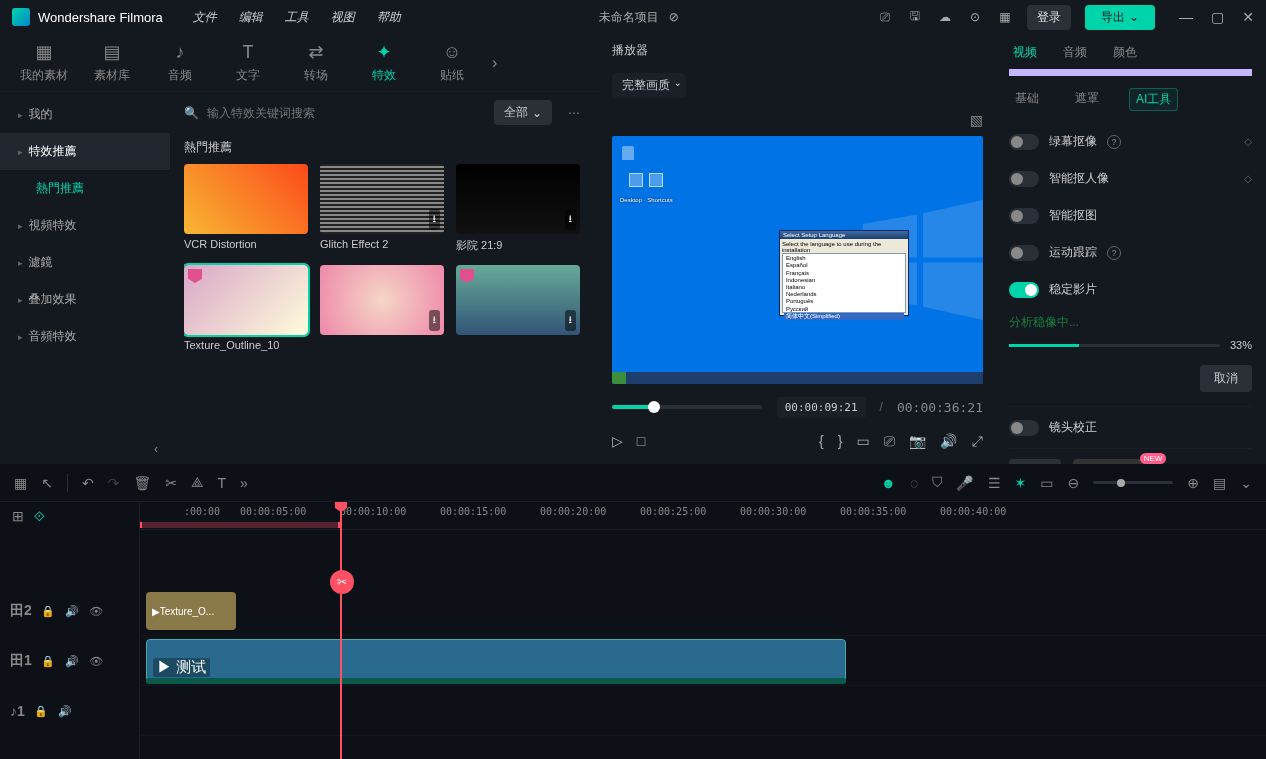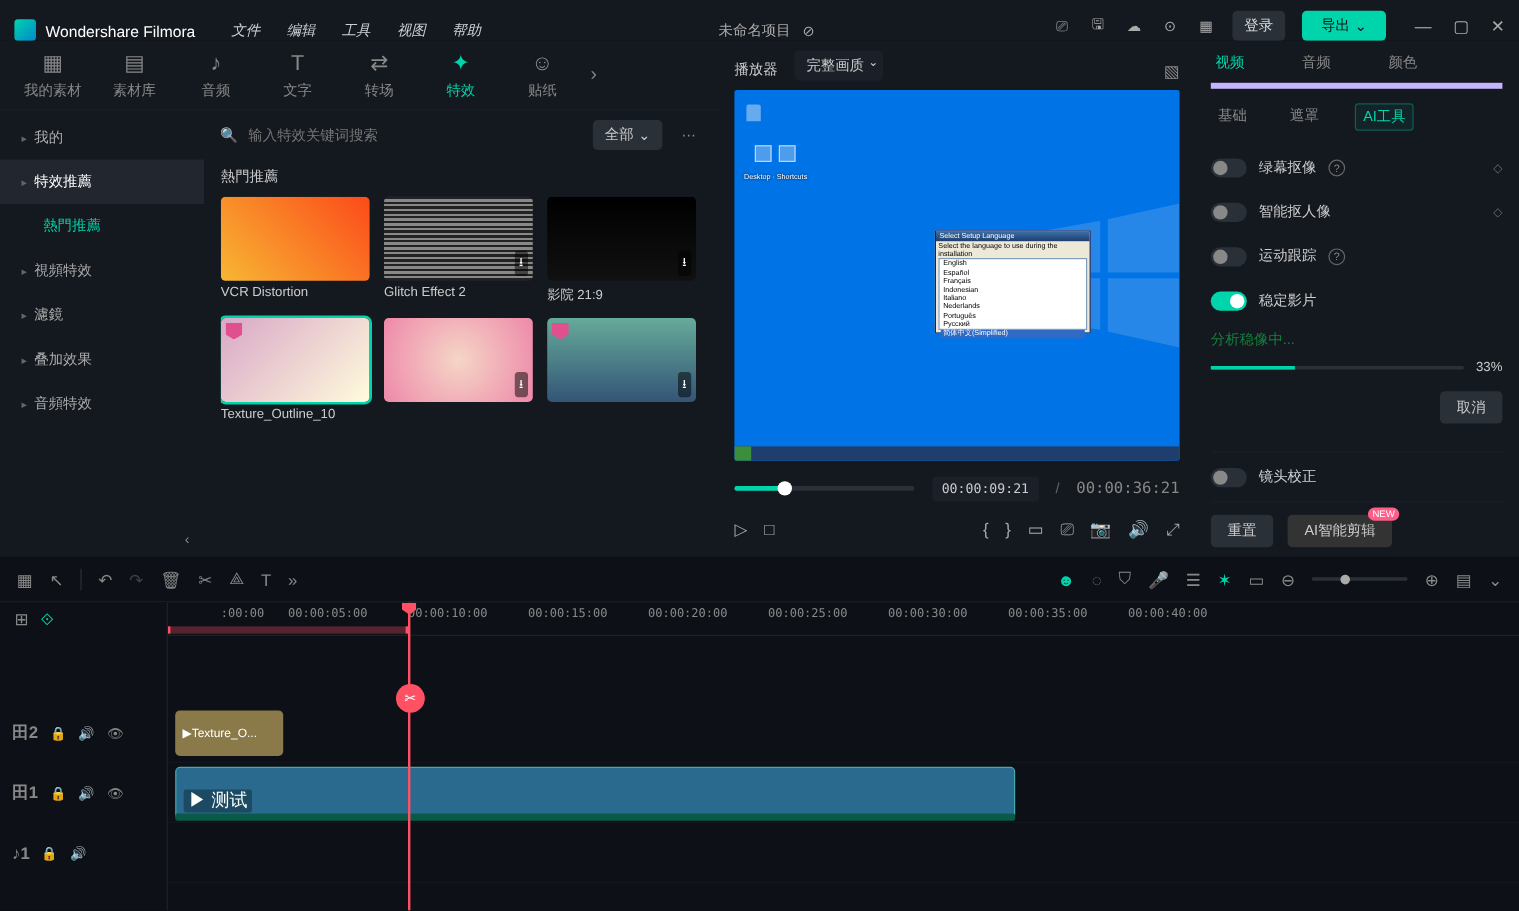--- a/index.html
+++ b/index.html
@@ -1,17 +1,17 @@
 <!DOCTYPE html>
 <html><head>
 <meta charset="utf-8">
 <style>
 * { margin:0; padding:0; box-sizing:border-box; font-family:"Microsoft YaHei","PingFang SC",sans-serif; }
 body { background:#0d1117; color:#c9d1d9; font-size:12px; width:1266px; height:759px; overflow:hidden; }
-.titlebar { height:34px; display:flex; align-items:flex-end; padding:0 12px; background:#14181f; }
+.titlebar { height:34px; display:flex; align-items:center; padding:0 12px; background:#14181f; }
 .logo { width:18px; height:18px; background:linear-gradient(135deg,#00d4aa,#0088cc); border-radius:3px; margin-right:8px; }
 .brand { color:#fff; font-size:13px; margin-right:30px; }
 .menu { display:flex; gap:22px;font-style:italic; }
 .menu span { color:#c9d1d9; cursor:pointer; }
 .tb-center { flex:1; display:flex; justify-content:center; align-items:center; gap:10px; color:#aaa; }
 .tb-right { display:flex; align-items:center; gap:14px; }
 .tb-icon { width:16px; height:16px; display:inline-flex; align-items:center; justify-content:center; color:#aaa; cursor:pointer; }
 .login-btn { background:#2a3038; padding:4px 10px; border-radius:4px; color:#ddd; cursor:pointer; }
 .export-btn { background:#00d4aa; color:#0d1117; padding:4px 16px; border-radius:4px; font-weight:500; cursor:pointer; display:flex; align-items:center; gap:4px; }
 .win-btns { display:flex; gap:18px; margin-left:10px; }
@@ -43,21 +43,21 @@
 .section-title { color:#ccc; font-size:12px; margin:4px 0 8px; }
 .grid { display:flex; flex-wrap:wrap; gap:12px; overflow-y:auto; }
 .card { width:124px; }
 .thumb { width:124px; height:70px; border-radius:4px; position:relative; overflow:hidden; }
 .thumb.sel { outline:2px solid #00d4aa; }
 .thumb .dl { position:absolute; right:4px; bottom:4px; background:rgba(0,0,0,.5); border-radius:3px; padding:2px 4px; font-size:10px; color:#fff; }
 .thumb .tag { position:absolute; left:4px; top:4px; width:14px; height:14px; background:#e0508f; clip-path:polygon(0 0,100% 0,100% 70%,50% 100%,0 70%); }
 .card-label { color:#ccc; font-size:11px; margin-top:4px; white-space:nowrap; overflow:hidden; text-overflow:ellipsis; }
 
 .player-panel { width:395px; background:#14181f; padding:8px 12px; display:flex; flex-direction:column; }
-.player-head { display:flex; align-items:flex-end; gap:14px; margin-bottom:8px; }
+.player-head { display:flex; align-items:flex-start; gap:14px; margin-bottom:8px;flex-direction:column; }
 .player-head .sel { background:#1a1f28; padding:4px 16px 4px 10px; border-radius:4px; color:#ccc; cursor:pointer; position:relative; }
 .player-head .sel::after { content:"⌄"; position:absolute; right:4px; font-size:10px; }
 .player-head-right { margin-left:auto; color:#888; cursor:pointer; font-size:14px; }
 .video-area { flex:1; background:#0073e6; position:relative; border-radius:2px; overflow:hidden; }
 .win-logo { position:absolute; right:0; top:50%; transform:translateY(-50%); width:120px; height:120px; }
 .win-logo::before { content:""; position:absolute; width:120px; height:120px; background:rgba(255,255,255,.15); clip-path:polygon(0 20%,45% 12%,45% 48%,0 48%,0 52%,45% 52%,45% 88%,0 80%,0 78%,0 22%); }
 .win-logo::after { content:""; position:absolute; width:120px; height:120px; background:rgba(255,255,255,.15); clip-path:polygon(50% 11%,100% 0,100% 100%,50% 89%,50% 52%,100% 52%,100% 48%,50% 48%); }
 .dlg { position:absolute; left:45%; top:38%; width:130px; background:#ece9d8; border:1px solid #0a246a; font-size:6px; color:#000; }
 .dlg-title { background:linear-gradient(#3b6ea5,#1e3e6e); color:#fff; padding:1px 3px; font-size:6px; }
 .dlg-body { padding:2px; }
@@ -78,21 +78,21 @@
 .scrub-thumb { position:absolute; left:28%; top:50%; width:12px; height:12px; background:#fff; border-radius:50%; transform:translate(-50%,-50%); }
 .time-box { background:#1a1f28; padding:4px 8px; border-radius:3px; color:#ccc; font-family:monospace; font-size:11px; margin-left:auto; }
 .time-sep { color:#666; margin:0 6px; }
 .time-total { color:#888; font-family:monospace; font-size:13px; }
 
 .player-ctrls { height:30px; display:flex; align-items:center; gap:14px; color:#aaa; font-size:14px; margin-top:4px; }
 .player-ctrls .spacer { flex:1; }
 .pc-icon { cursor:pointer; }
 
 .right-panel { flex:1; background:#14181f; padding:8px 14px; display:flex; flex-direction:column; overflow:hidden; }
-.rtabs { display:flex; gap:40px; border-bottom:5px solid #c4b5fd; padding-bottom:6px;align-items:flex-end; }
+.rtabs { display:flex; gap:18px; border-bottom:7px solid #c4b5fd; padding-bottom:6px;align-items:flex-end; }
 .rtab { color:#888; cursor:pointer; padding:2px 4px; }
 .rtab.active { color:#00d4aa; }
 .rsubtabs { display:flex; gap:24px; margin:12px 0; }
 .rsubtab { color:#888; cursor:pointer; padding:2px 6px; }
 .rsubtab.active { color:#00d4aa; border:1px solid #00d4aa55; border-radius:3px; background:#00d4aa11; }
 .opt-row { display:flex; align-items:center; gap:10px; padding:10px 0; color:#ccc; }
 .toggle { width:30px; height:16px; background:#2a3038; border-radius:8px; position:relative; cursor:pointer; }
 .toggle::after { content:""; position:absolute; left:2px; top:2px; width:12px; height:12px; background:#888; border-radius:50%; }
 .toggle.on { background:#00d4aa; }
 .toggle.on::after { left:16px; background:#fff; }
@@ -372,20 +372,24 @@
         <div class="opt-row">
           <div class="toggle"></div>
           <span>绿幕抠像</span>
           <span class="opt-help">?</span>
           <span class="opt-diamond">◇</span>
         </div>
         <div class="opt-row">
           <div class="toggle"></div>
           <span>智能抠人像</span>
           <span class="opt-diamond">◇</span>
+        </div>
+        <div class="opt-row">
+          <div class="toggle"></div>
+          <span>智能抠图</span>
         </div>
         <div class="opt-row">
           <div class="toggle"></div>
           <span>运动跟踪</span>
           <span class="opt-help">?</span>
         </div>
         <div class="opt-row">
           <div class="toggle on"></div>
           <span>稳定影片</span>
         </div>

